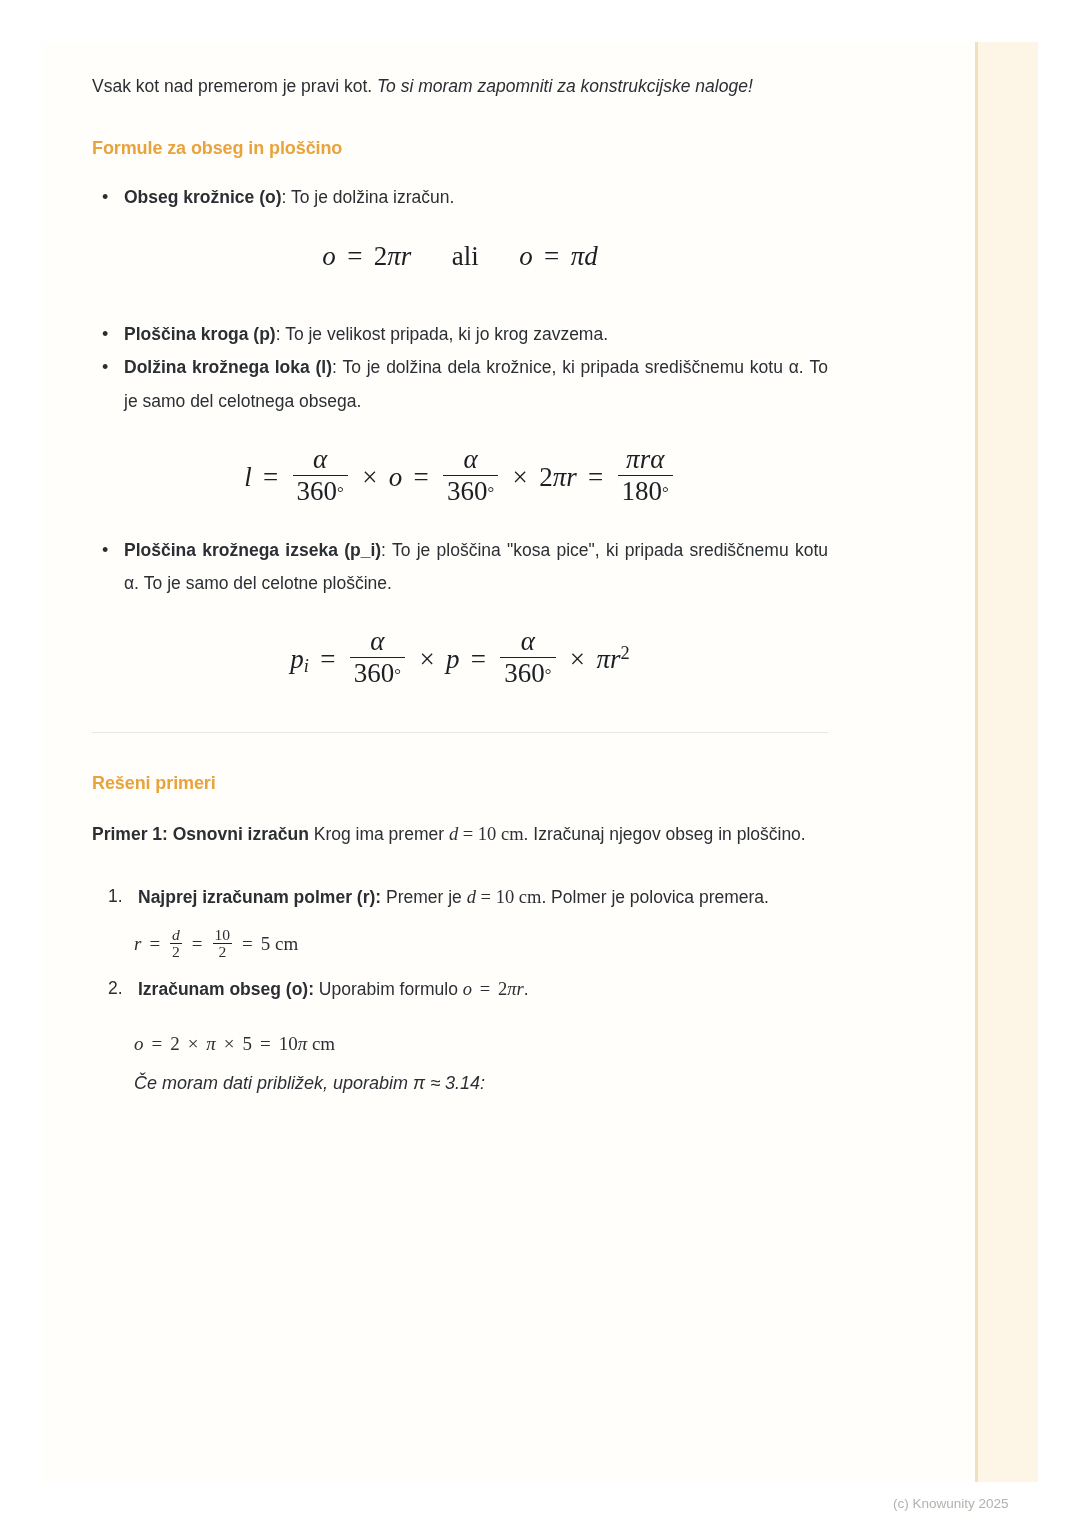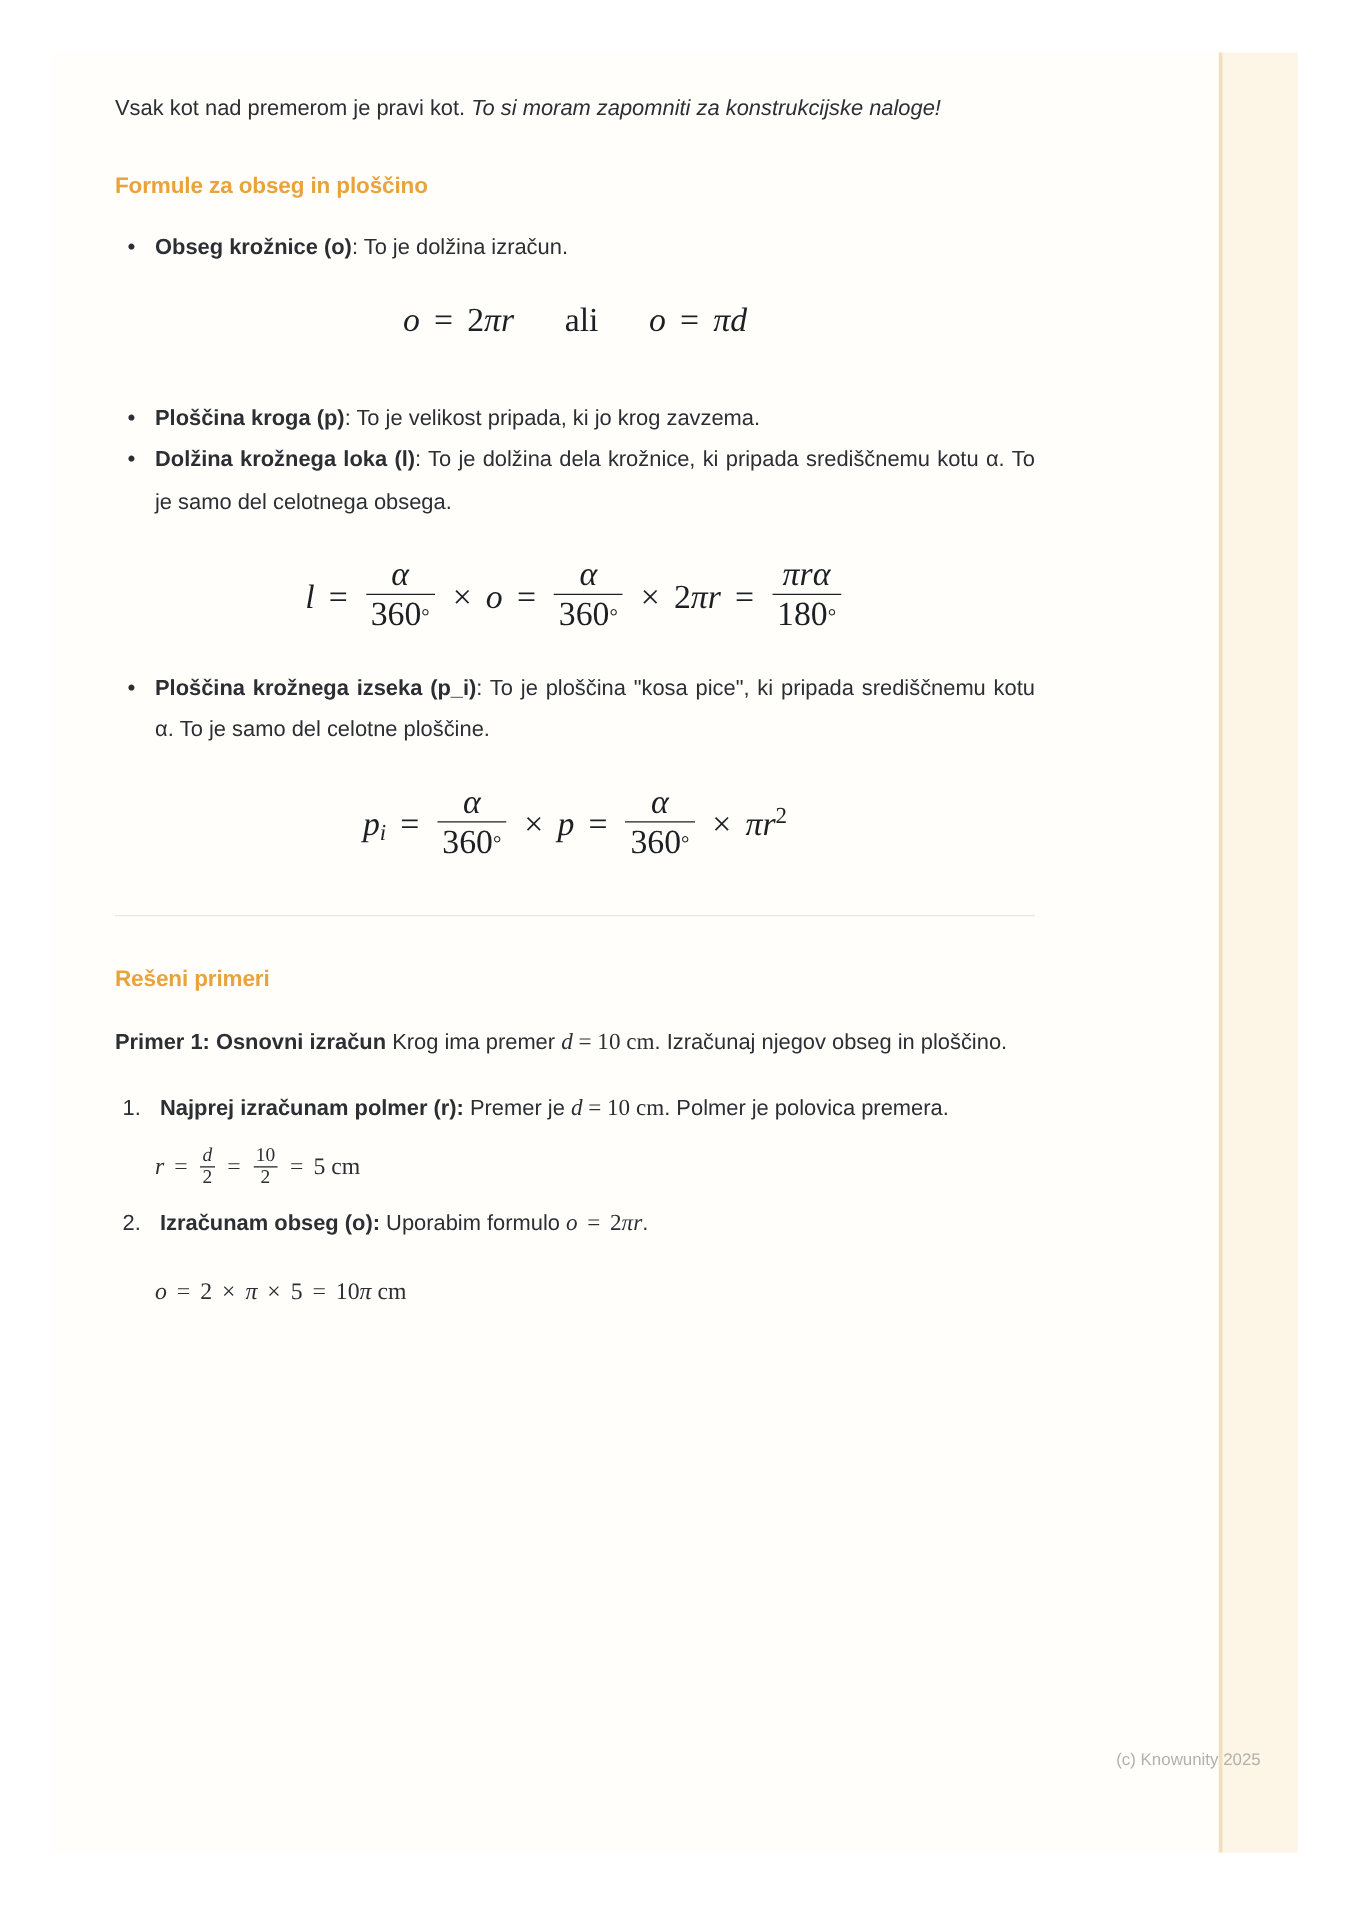--- a/index.html
+++ b/index.html
@@ -102,21 +102,21 @@
     position: absolute;
     left: 10px;
     top: -1px;
     font-size: 18px;
     color: #2b2f34;
   }
 
   ol.steps {
     list-style: none;
     counter-reset: stepctr;
-    margin: 0;
+    margin: 10px;
     padding: 0;
   }
   ol.steps > li {
     position: relative;
     padding-left: 36px;
     counter-increment: stepctr;
   }
   ol.steps > li::before {
     content: counter(stepctr) ".";
     position: absolute;
@@ -215,21 +215,21 @@
     margin: 44px 0 40px 0;
     width: 736px;
   }
   .gap-md { height: 18px; }
   .gap-sm { height: 10px; }
 
   
   #watermark {
     position: absolute;
     left: 893px;
-    top: 1400px;
+    top: 1496px;
     font-size: 13.5px;
     color: #b4b1ab;
     white-space: nowrap;
     font-family: "Liberation Sans", sans-serif;
   }
 </style>
 </head>
 <body>
 
 <div id="page-sheet">
@@ -307,18 +307,19 @@
     <li class="body-text">
       <span class="bold">Izračunam obseg (o):</span><span> Uporabim formulo </span><span class="inline-math"><span class="mi">o</span><span class="sp"></span><span class="mo">=</span><span class="sp"></span><span class="mn">2</span><span class="mi">π</span><span class="mi">r</span></span><span>.</span>
     </li>
 
     <div class="gap-md"></div>
 
     <div class="note-line math" style="font-size:19px;">
       <span class="mi">o</span><span class="sp"></span><span class="mo">=</span><span class="sp"></span><span class="mn">2</span><span class="sp"></span><span class="mo">×</span><span class="sp"></span><span class="mi">π</span><span class="sp"></span><span class="mo">×</span><span class="sp"></span><span class="mn">5</span><span class="sp"></span><span class="mo">=</span><span class="sp"></span><span class="mn">10</span><span class="mi">π</span><span class="mtxt"> cm</span>
     </div>
 
+    <div class="note-line ital" style="font-size:18px; margin-top:4px;">Če moram dati približek, uporabim π ≈ 3.14:</div>
 
   </ol>
 
 </div>
 
 <div id="watermark">(c) Knowunity 2025</div>
 
 </body></html>

